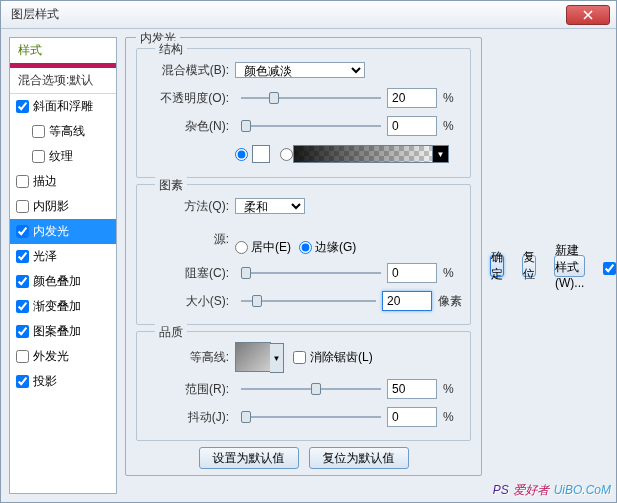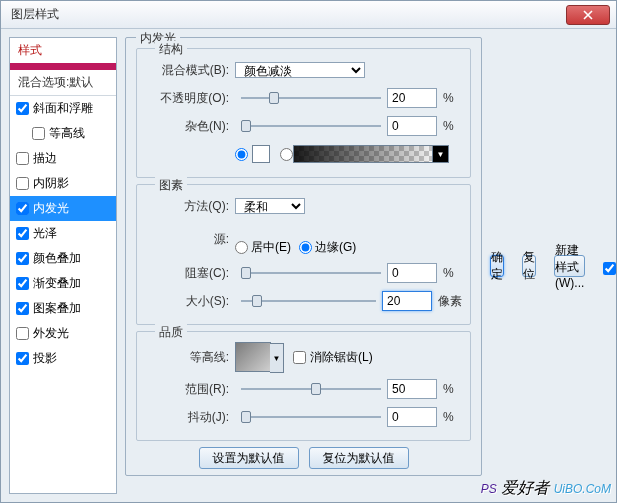--- a/index.html
+++ b/index.html
@@ -4,21 +4,21 @@
 <style>
 * { box-sizing: border-box; margin: 0; padding: 0; font-family: "Microsoft YaHei", "SimSun", Arial, sans-serif; font-size: 12px; }
 body { background: #eef3f7; width: 617px; height: 503px; overflow: hidden; }
 .dialog { width: 617px; height: 503px; background: #e8eef3; border: 1px solid #8a9db0; }
 .titlebar { height: 28px; background: linear-gradient(#fdfdfe, #e6ecf3); border-bottom: 1px solid #b8c6d4; display: flex; align-items: center; justify-content: space-between; padding: 0 0 0 10px; }
 .titlebar .title { color: #333; }
 .close-btn { width: 44px; height: 20px; background: linear-gradient(#e07070, #c83a3a); border: 1px solid #8a3030; border-radius: 3px; color: #fff; display: flex; align-items: center; justify-content: center; margin-right: 6px; cursor: pointer; }
 .close-btn svg { width: 10px; height: 10px; }
 .body { display: flex; padding: 8px; gap: 8px; height: calc(100% - 28px); }
 .style-list { width: 108px; border: 1px solid #9eb0c2; background: #fff; }
-.style-list-header { padding: 4px 8px; border-bottom: 7px solid #be185d; color: #b91c1c; }
+.style-list-header { padding: 4px 8px; border-bottom: 5px solid #be185d; color: #4d7c0f; }
 .style-list-sub { padding: 4px 8px; border-bottom: 1px solid #d0d8e0; color: #333; }
 .style-item { display: flex; align-items: center; padding: 4px 6px; gap: 4px; cursor: pointer; }
 .style-item.selected { background: #1e90ff; color: #fff; }
 .style-item input[type=checkbox] { margin: 0; }
 .style-item.indent { padding-left: 22px; }
 .main-panel { flex: 1; position: relative; }
 .group { border: 1px solid #9eb0c2; border-radius: 2px; padding: 10px 10px 6px 10px; margin-bottom: 6px; position: relative; background: #e8eef3; }
 .group-title { position: absolute; top: -8px; left: 10px; background: #e8eef3; padding: 0 4px; color: #333; }
 .inner-group { border: 1px solid #b8c6d4; border-radius: 2px; padding: 10px 8px 6px 8px; margin-bottom: 6px; position: relative; }
 .inner-group-title { position: absolute; top: -8px; left: 18px; background: #e8eef3; padding: 0 4px; color: #333; }
@@ -69,20 +69,24 @@
       <div class="style-list-sub">混合选项:默认</div>
       <div id="style-items">
           <div class="style-item">
             <input type="checkbox" checked="" style="">
             <span>斜面和浮雕</span>
           </div>
           <div class="style-item indent">
             <input type="checkbox" style="">
             <span>等高线</span>
           </div>
+          <div class="style-item indent">
+            <input type="checkbox" style="">
+            <span>纹理</span>
+          </div>
           <div class="style-item">
             <input type="checkbox" style="">
             <span>描边</span>
           </div>
           <div class="style-item">
             <input type="checkbox" style="">
             <span>内阴影</span>
           </div>
           <div class="style-item selected">
             <input type="checkbox" checked="" style="">
@@ -244,14 +248,14 @@
       <div class="btn">新建样式(W)...</div>
       <label class="preview-check">
           <input type="checkbox" checked="" style="">
           <span>预览(V)</span>
         </label>
       <div class="preview-box">
         <div class="preview-inner"></div>
       </div>
     </div>
   </div>
-  <div class="watermark"><span style="color:#4c1d95;">PS</span> <span style="color:#000000;font-size:16px;">爱好者</span> <span style="font-size:12px;">UiBO.CoM</span></div>
+  <div class="watermark"><span style="color:#4c1d95;">PS</span> <span style="color:#be185d;font-size:12px;">爱好者</span> <span style="font-size:12px;">UiBO.CoM</span></div>
 </div>
 
 </body></html>

